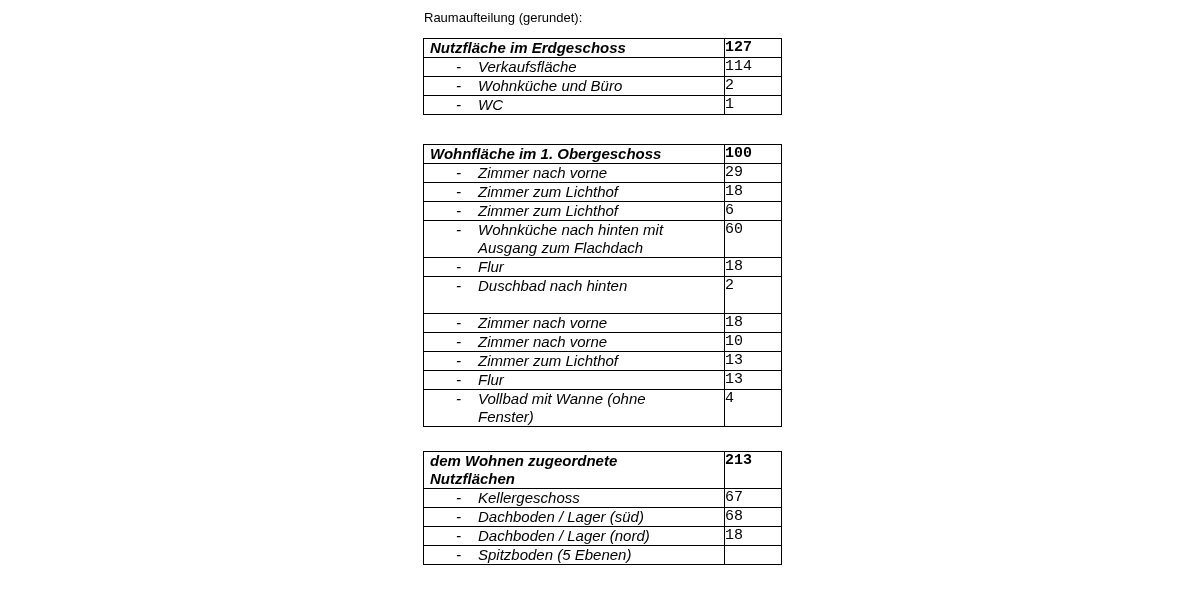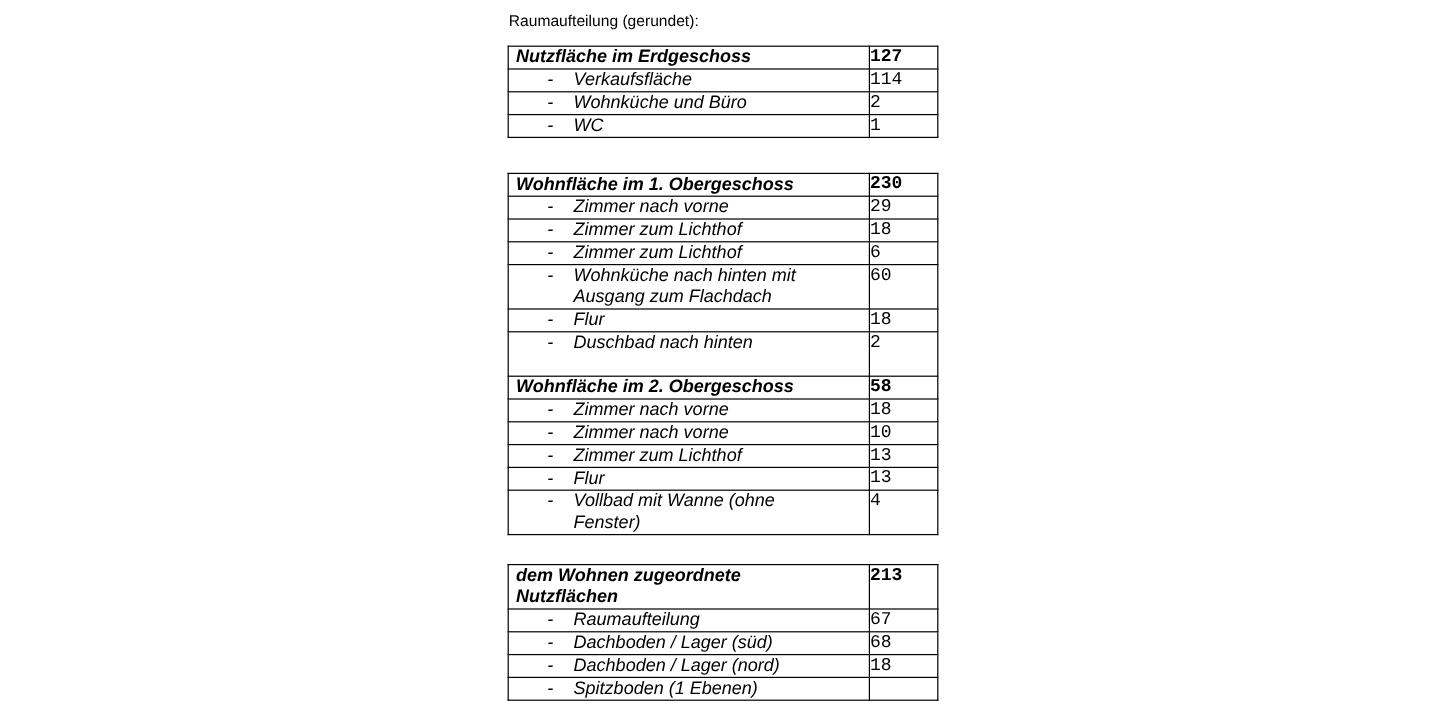--- a/index.html
+++ b/index.html
@@ -101,21 +101,21 @@
             <td class="val-cell">1</td>
           </tr>
         </tbody>
       </table>
       <table class="rt">
         <tbody>
           <tr class="hdr">
             <td class="lbl-cell">
               <span class="head">Wohnfläche im 1. Obergeschoss</span>
             </td>
-            <td class="val-cell">230</td>
+            <td class="val-cell">100</td>
           </tr>
           <tr>
             <td class="lbl-cell">
               <span class="item"><span class="dash">-</span><span class="txt">Zimmer nach vorne</span></span>
             </td>
             <td class="val-cell">29</td>
           </tr>
           <tr>
             <td class="lbl-cell">
               <span class="item"><span class="dash">-</span><span class="txt">Zimmer zum Lichthof</span></span>
@@ -139,26 +139,20 @@
             <td class="lbl-cell">
               <span class="item"><span class="dash">-</span><span class="txt">Flur</span></span>
             </td>
             <td class="val-cell">18</td>
           </tr>
           <tr class="tall">
             <td class="lbl-cell">
               <span class="item"><span class="dash">-</span><span class="txt">Duschbad nach hinten</span></span>
             </td>
             <td class="val-cell">2</td>
-          </tr>
-          <tr class="hdr">
-            <td class="lbl-cell">
-              <span class="head">Wohnfläche im 2. Obergeschoss</span>
-            </td>
-            <td class="val-cell">58</td>
           </tr>
           <tr>
             <td class="lbl-cell">
               <span class="item"><span class="dash">-</span><span class="txt">Zimmer nach vorne</span></span>
             </td>
             <td class="val-cell">18</td>
           </tr>
           <tr>
             <td class="lbl-cell">
               <span class="item"><span class="dash">-</span><span class="txt">Zimmer nach vorne</span></span>
@@ -190,38 +184,38 @@
         <tbody>
           <tr class="hdr">
             <td class="lbl-cell">
               <span class="head">dem Wohnen zugeordnete
 Nutzflächen</span>
             </td>
             <td class="val-cell">213</td>
           </tr>
           <tr>
             <td class="lbl-cell">
-              <span class="item"><span class="dash">-</span><span class="txt">Raumaufteilung</span></span>
+              <span class="item"><span class="dash">-</span><span class="txt">Kellergeschoss</span></span>
             </td>
             <td class="val-cell">67</td>
           </tr>
           <tr>
             <td class="lbl-cell">
               <span class="item"><span class="dash">-</span><span class="txt">Dachboden / Lager (süd)</span></span>
             </td>
             <td class="val-cell">68</td>
           </tr>
           <tr>
             <td class="lbl-cell">
               <span class="item"><span class="dash">-</span><span class="txt">Dachboden / Lager (nord)</span></span>
             </td>
             <td class="val-cell">18</td>
           </tr>
           <tr>
             <td class="lbl-cell">
-              <span class="item"><span class="dash">-</span><span class="txt">Spitzboden (1 Ebenen)</span></span>
+              <span class="item"><span class="dash">-</span><span class="txt">Spitzboden (5 Ebenen)</span></span>
             </td>
             <td class="val-cell"></td>
           </tr>
         </tbody>
       </table>
     </div>
 </div>
 
 </body></html>

